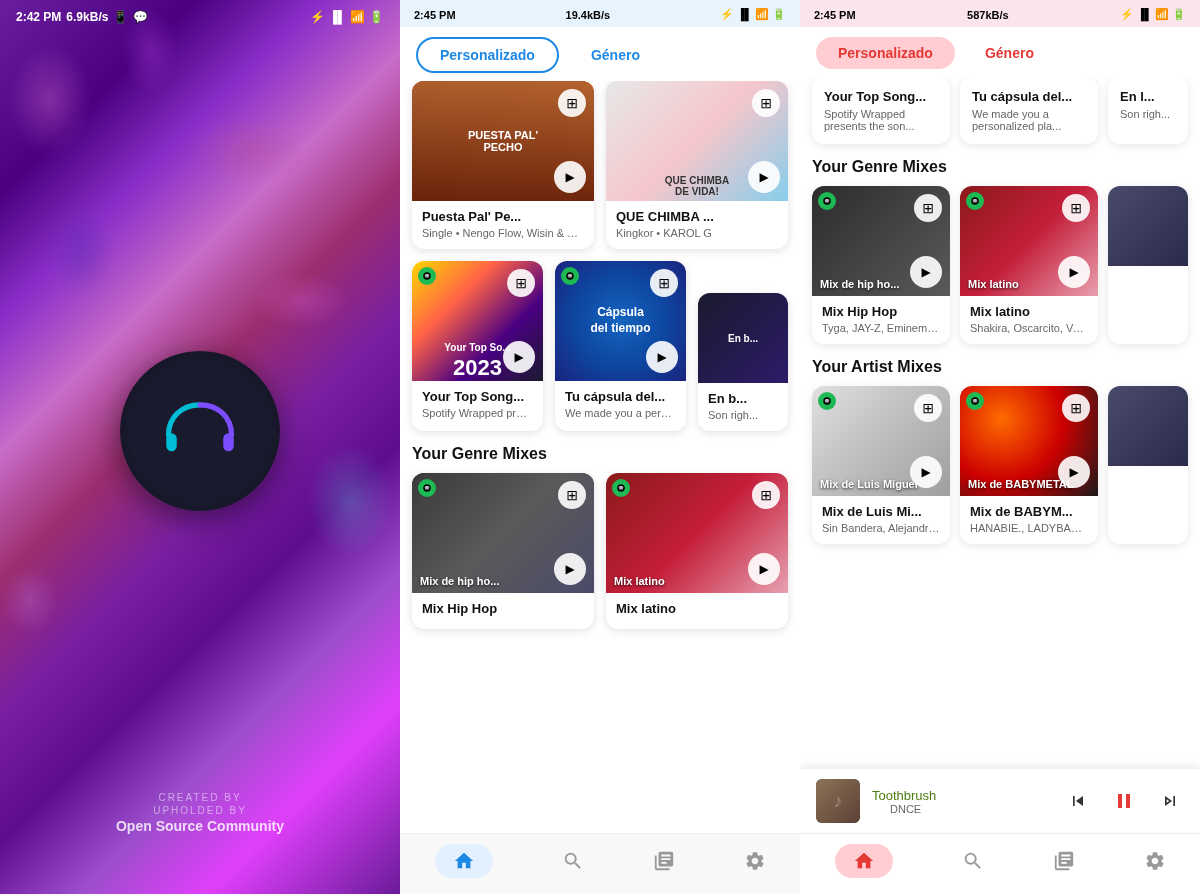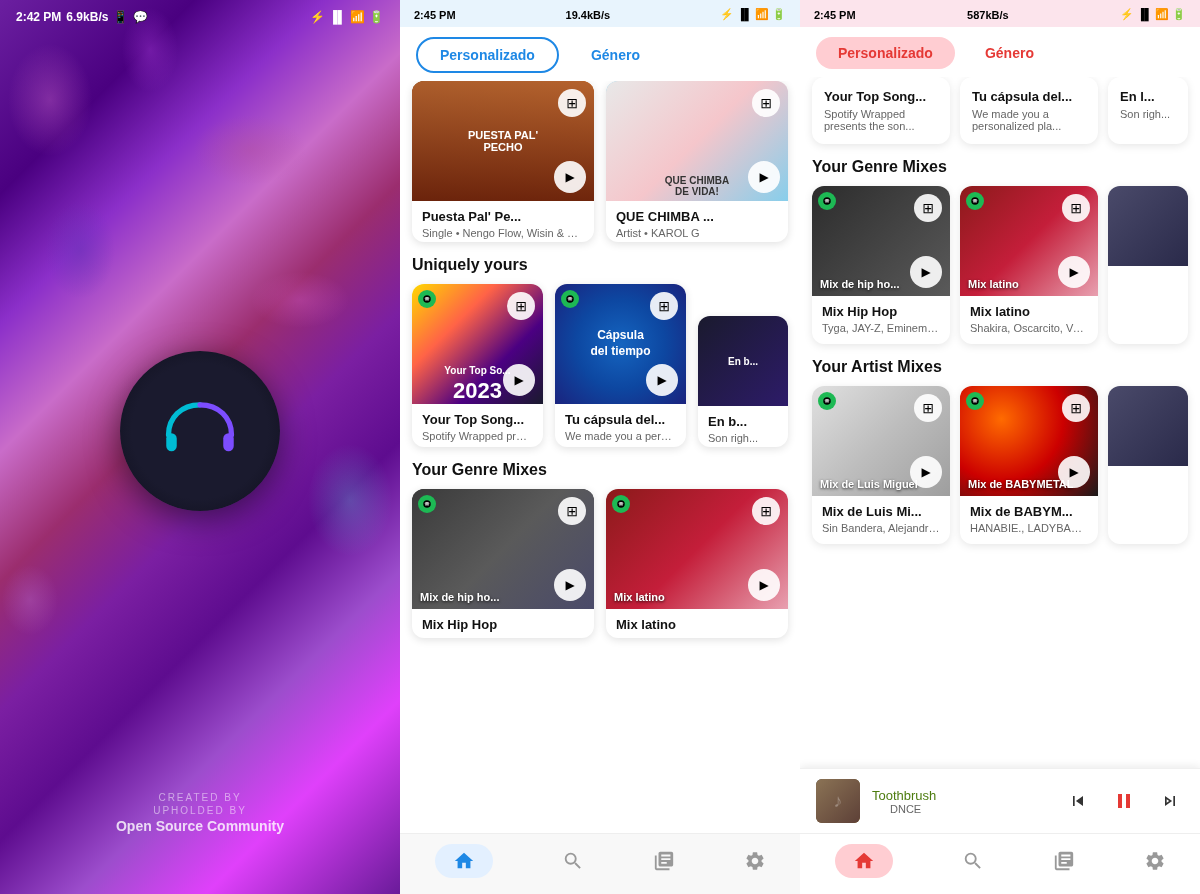--- a/index.html
+++ b/index.html
@@ -191,21 +191,21 @@
       width: 32px;
       height: 32px;
       background: rgba(255,255,255,0.9);
       border-radius: 50%;
       display: flex;
       align-items: center;
       justify-content: center;
       font-size: 12px;
     }
     .card-info {
-      padding: 8px 10px 3px;
+      padding: 8px 10px 10px;
     }
     .card-title {
       font-size: 13px;
       font-weight: 700;
       color: #111;
       margin-bottom: 3px;
       white-space: nowrap;
       overflow: hidden;
       text-overflow: ellipsis;
     }
@@ -492,26 +492,25 @@
       <div class="music-card">
         <div class="card-image img-chimba">
           <div style="width:100%;height:100%;background:linear-gradient(135deg,#E8E8E8,#F5C6CB,#87CEEB);position:relative;display:flex;align-items:flex-end;justify-content:center;">
             <span style="color:#333;font-size:10px;font-weight:bold;text-align:center;padding:4px;">QUE CHIMBA<br>DE VIDA!</span>
           </div>
           <div class="card-add-btn">⊞</div>
           <div class="card-play-btn">▶</div>
         </div>
         <div class="card-info">
           <div class="card-title">QUE CHIMBA ...</div>
-          <div class="card-subtitle">Artist • KAROL G</div>
-        </div>
-      </div>
-    </div>
-
-    <div class="section-title">Uniquely yours</div>
+          <div class="card-subtitle">Kingkor • KAROL G</div>
+        </div>
+      </div>
+    </div>
+
     <div class="cards-row">
 
       <div class="music-card">
         <div class="card-image" style="background:linear-gradient(135deg,#FFD700,#FF6347,#4B0082,#1a1a2e);position:relative;">
           <div style="width:100%;height:100%;display:flex;flex-direction:column;align-items:center;justify-content:flex-end;color:white;">
             <div style="font-size:10px;font-weight:600;margin-bottom:2px;">Your Top So...</div>
             <div style="font-size:22px;font-weight:900;">2023</div>
           </div>
           <div class="spotify-dot">
             <svg viewBox="0 0 16 16" fill="white">

